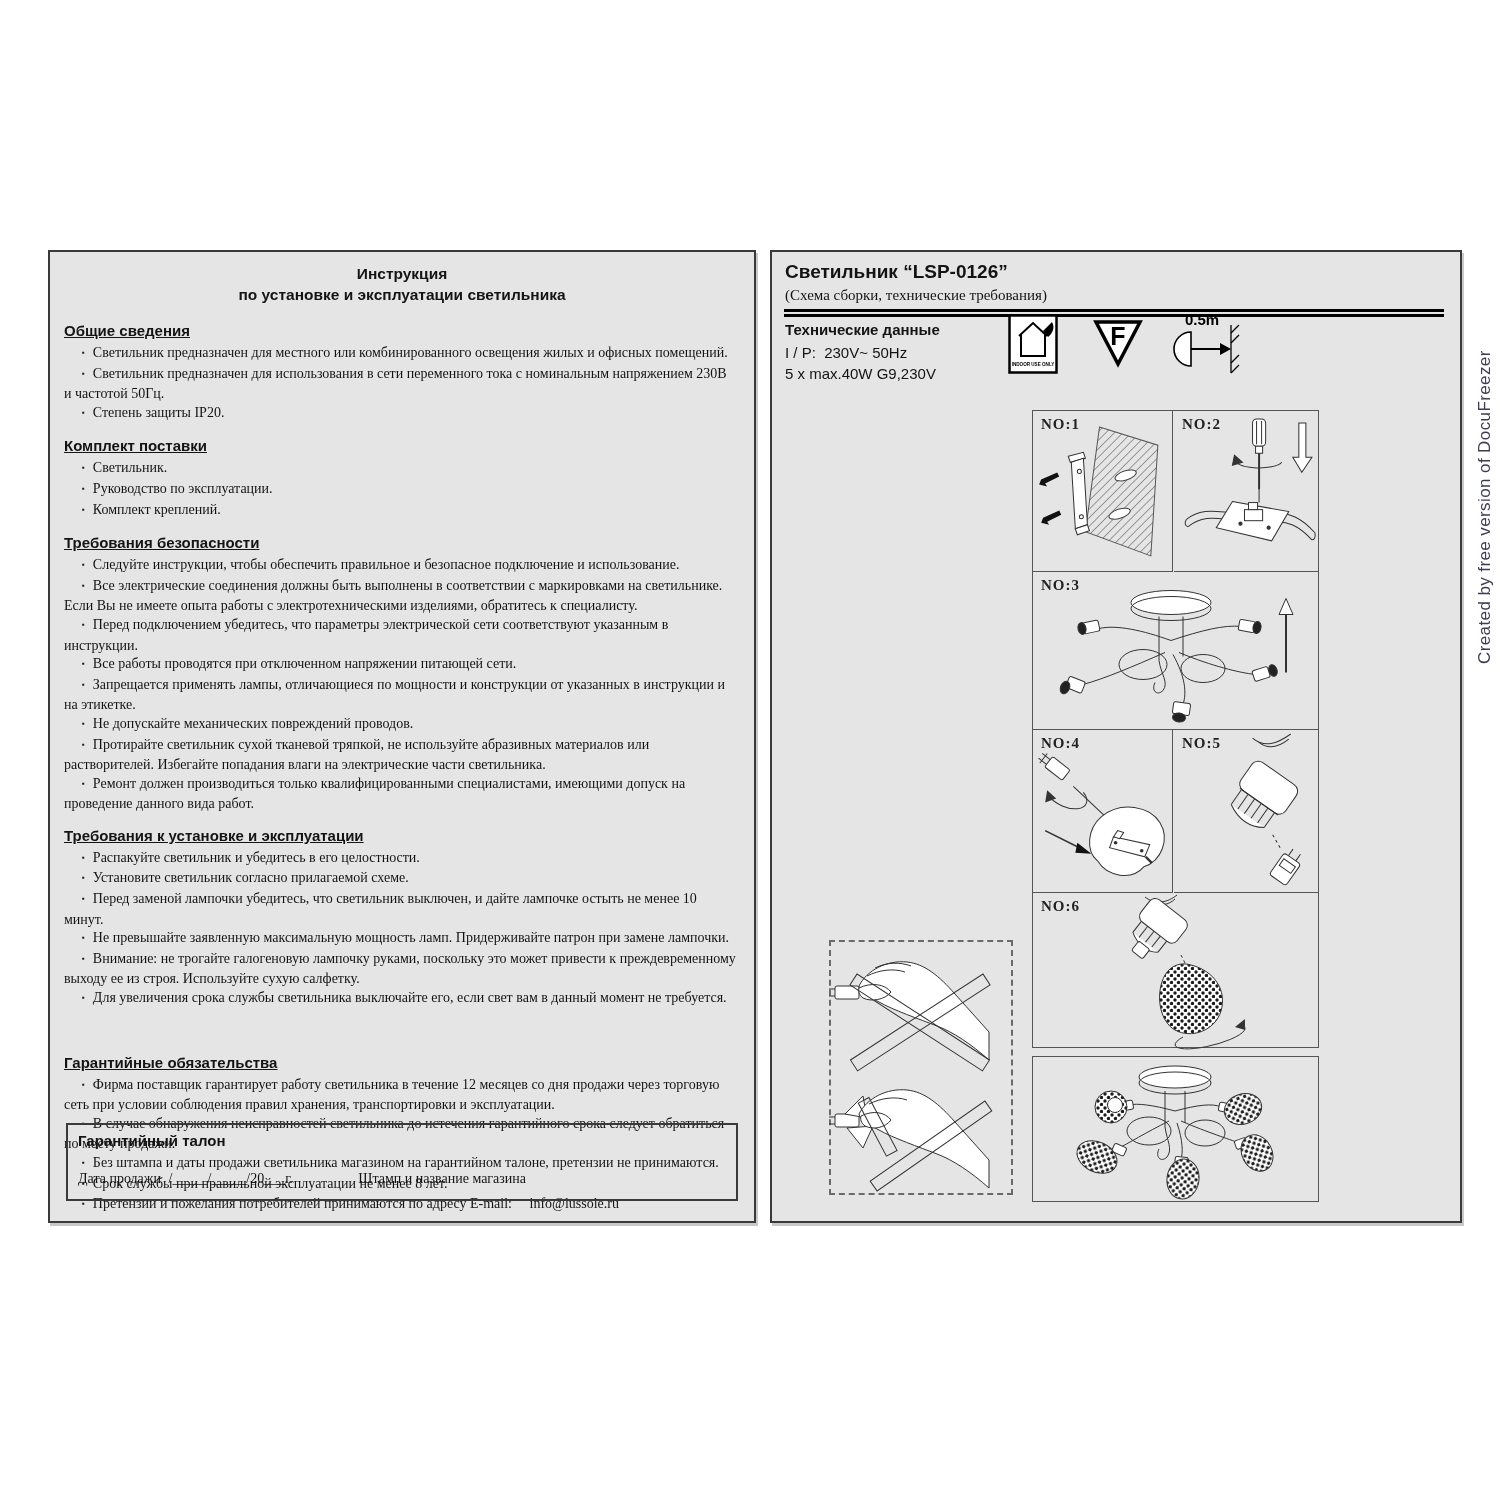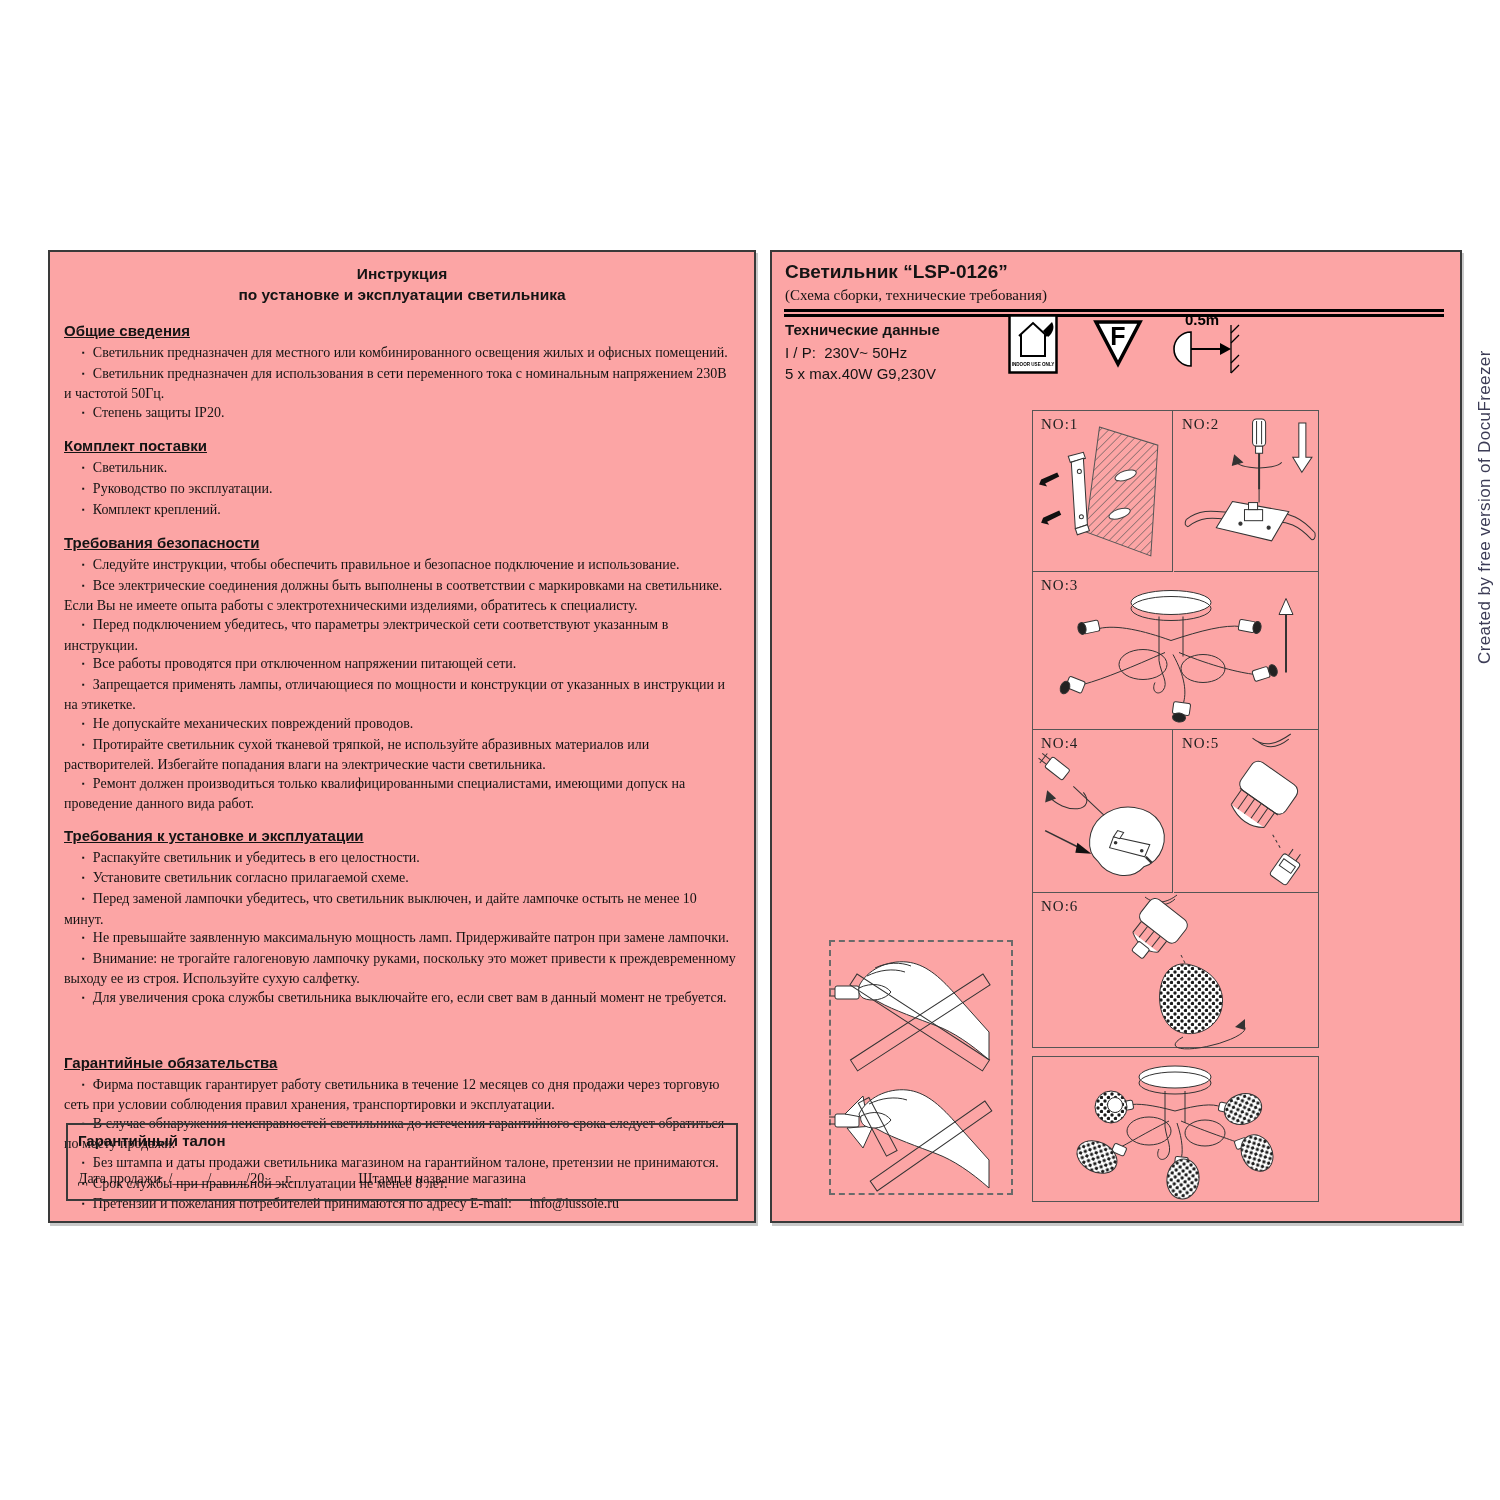--- a/index.html
+++ b/index.html
@@ -1,17 +1,17 @@
 <!DOCTYPE html>
 <html><head>
 <meta charset="utf-8">
 <style>
   html,body{margin:0;padding:0;background:#ffffff;}
   body{position:relative;width:1500px;height:1500px;font-family:"Liberation Serif",serif;color:#141414;}
-  .page{position:absolute;background:#fca5a5;border:2px solid #3a3a3a;box-sizing:border-box;box-shadow:2px 3px 0 #c9c9c9;}
+  .page{position:absolute;background:#e5e5e5;border:2px solid #3a3a3a;box-sizing:border-box;box-shadow:2px 3px 0 #c9c9c9;}
   .left-page{left:48px;top:250px;width:708px;height:973px;}
   .right-page{left:770px;top:250px;width:692px;height:973px;}
 
   
   .lp-title{font-family:"Liberation Sans",sans-serif;font-weight:bold;font-size:15.5px;line-height:21px;text-align:center;margin-top:11px;}
   .sections{padding:2px 17px 9px 14px;}
   .sec-heading{font-family:"Liberation Sans",sans-serif;font-weight:bold;font-size:15px;text-decoration:underline;margin:13px 0 5px 0;}
   .sec-h-0{margin-top:15px;}
   .sec-h-4{margin-top:44px;}
   .itm{font-size:14px;line-height:18.6px;text-indent:18px;}
@@ -29,21 +29,21 @@
   .tech-heading{position:absolute;left:13px;top:69px;font-family:"Liberation Sans",sans-serif;font-weight:bold;font-size:15px;}
   .tech-line{position:absolute;left:13px;font-family:"Liberation Sans",sans-serif;font-size:15px;}
   .tech-l1{top:92px;}
   .tech-l2{top:113px;}
   .rp-icon{position:absolute;}
   .icon-indoor{left:236px;top:62px;width:50px;height:60px;}
   .icon-f{left:320px;top:66px;width:52px;height:50px;}
   .icon-dist{left:392px;top:58px;width:78px;height:66px;}
 
   .grid{position:absolute;left:260px;top:158px;width:287px;height:638px;border:1.5px solid #555;box-sizing:border-box;}
-  .cell{position:absolute;box-sizing:border-box;}
+  .cell{position:absolute;box-sizing:border-box;font-weight:bold;}
   .c-no1{left:0;top:0;width:140px;height:161px;border-right:1.5px solid #555;border-bottom:1.5px solid #555;}
   .c-no2{left:141px;right:0;top:0;height:161px;border-bottom:1.5px solid #555;}
   .c-no3{left:0;right:0;top:161px;height:158px;border-bottom:1.5px solid #555;}
   .c-no4{left:0;top:319px;width:140px;height:163px;border-right:1.5px solid #555;border-bottom:1.5px solid #555;}
   .c-no5{left:141px;right:0;top:319px;height:163px;border-bottom:1.5px solid #555;}
   .c-no6{left:0;right:0;top:482px;bottom:0;}
   .step-label{position:absolute;left:8px;top:5px;font-size:15px;letter-spacing:1px;color:#222;}
   .cell svg,.final-box svg,.dash-box svg{position:absolute;left:0;top:0;width:100%;height:100%;}
   .final-box{position:absolute;left:260px;top:804px;width:287px;height:146px;border:1.5px solid #555;box-sizing:border-box;}
   .dash-box{position:absolute;left:57px;top:688px;width:184px;height:255px;border:2px dashed #6a6a6a;box-sizing:border-box;}

